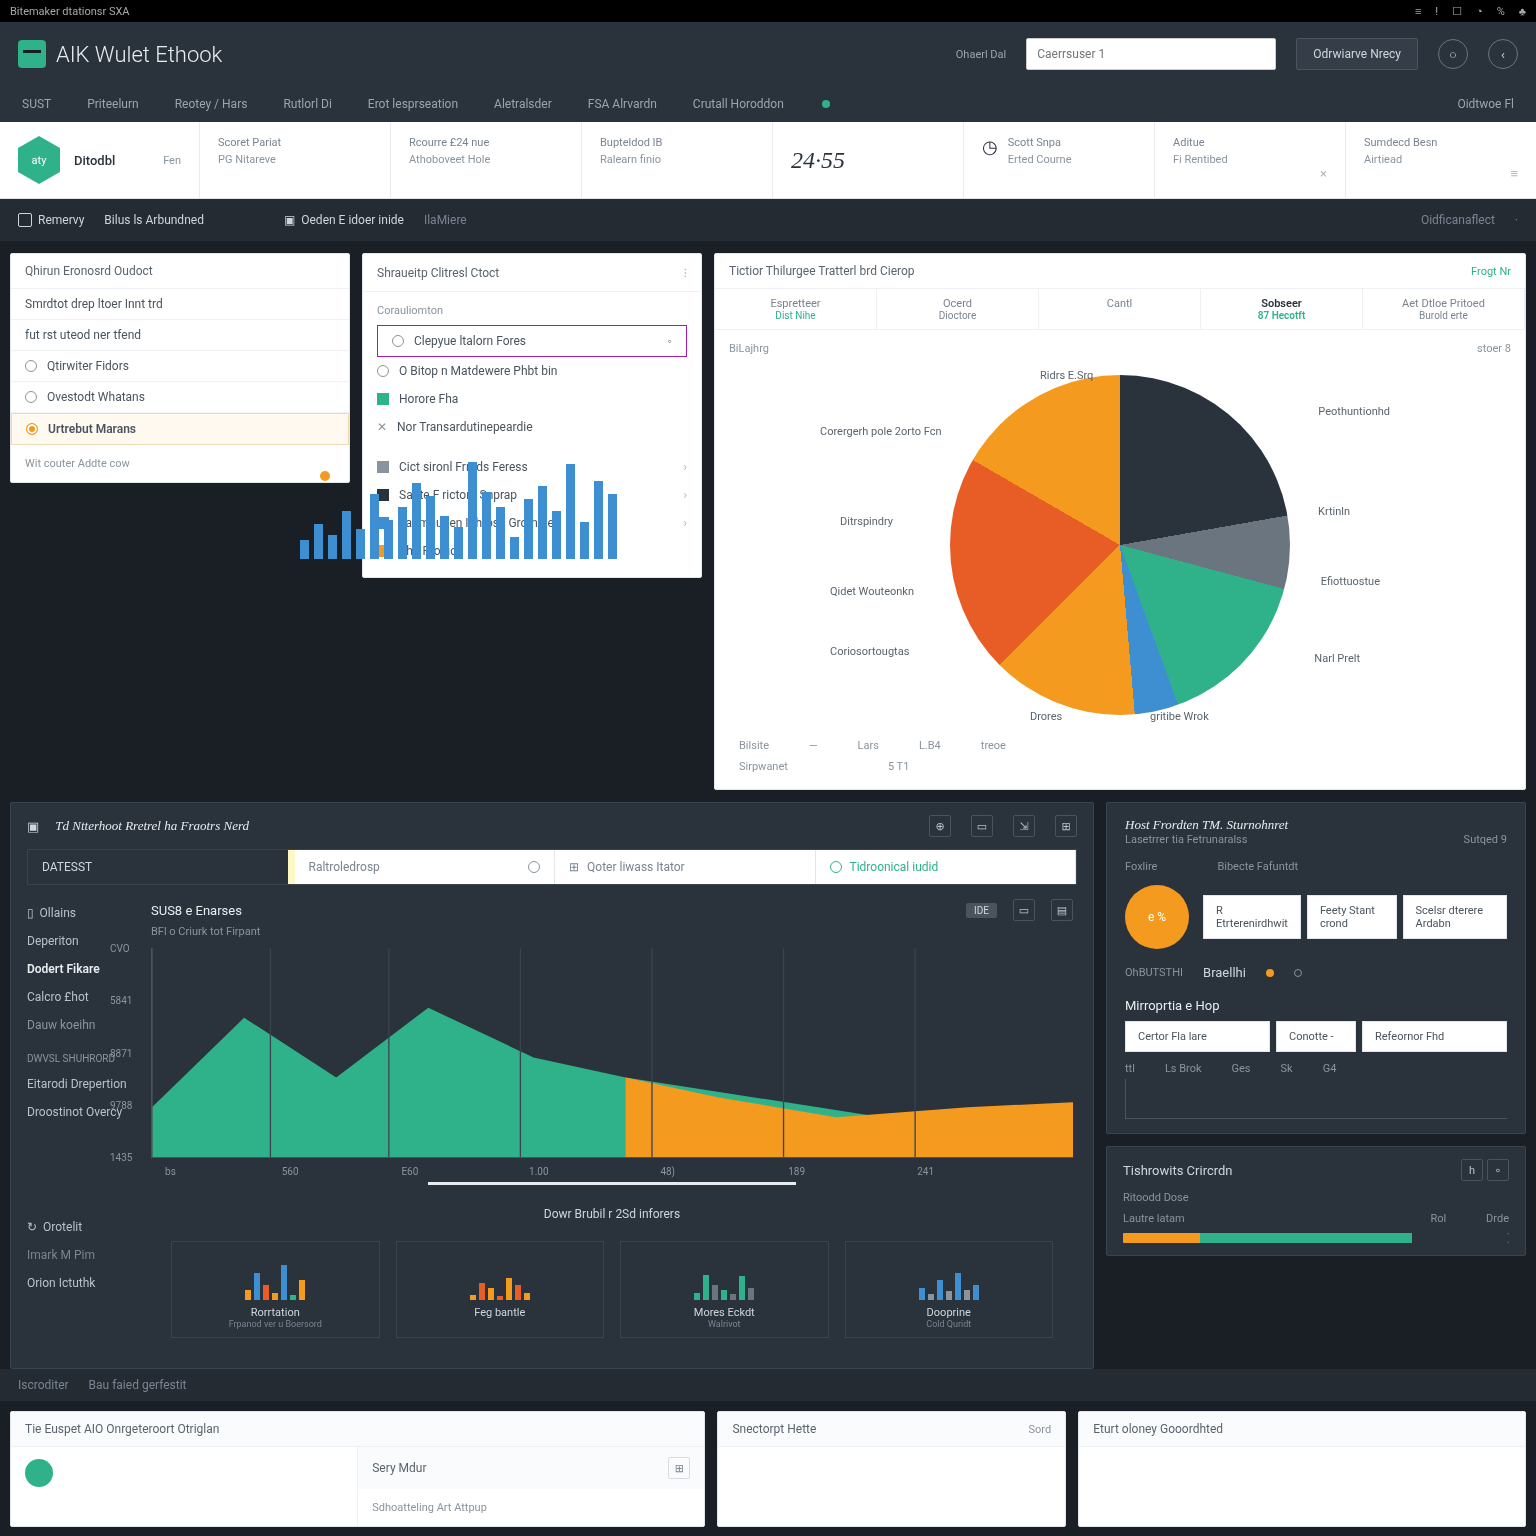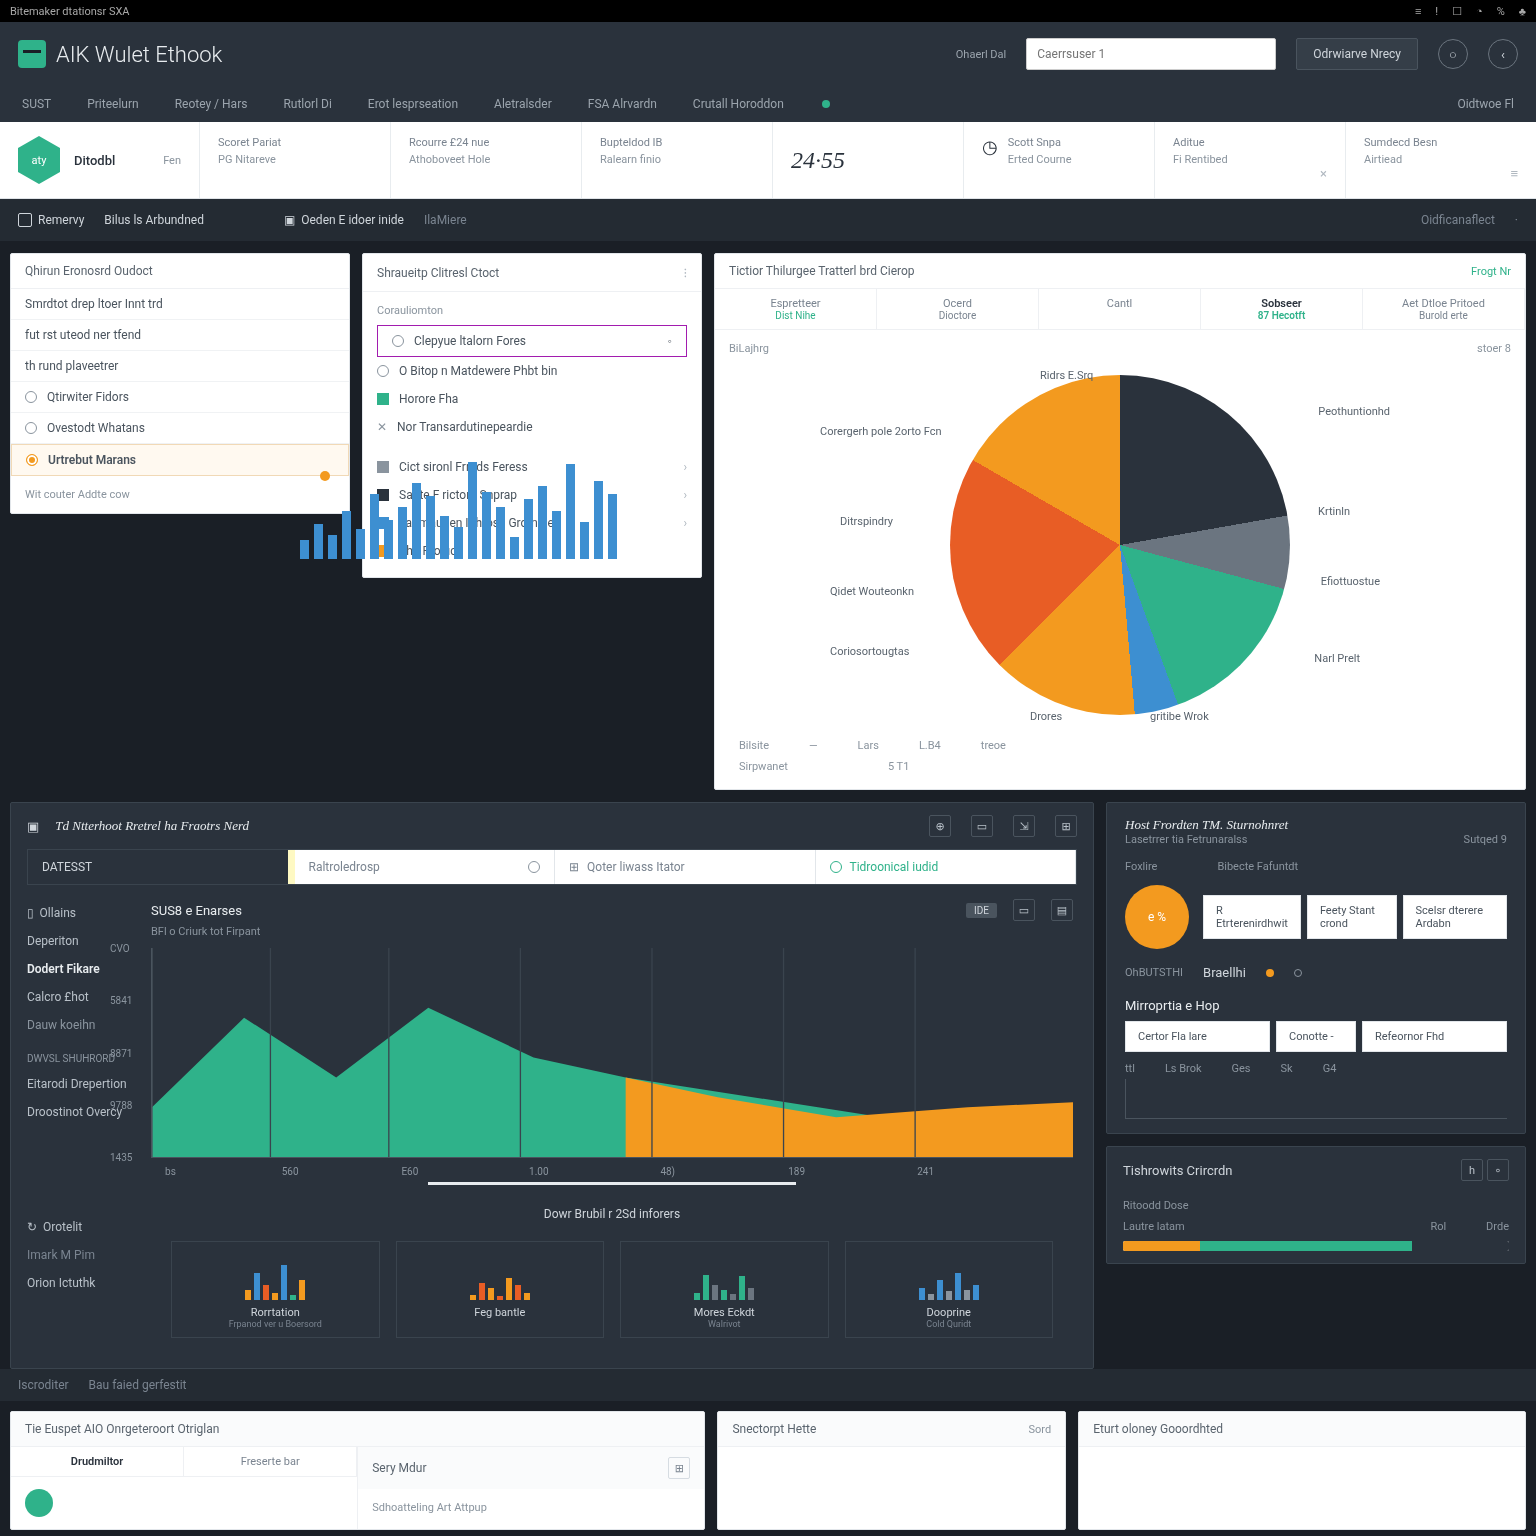--- a/index.html
+++ b/index.html
@@ -195,21 +195,20 @@
 
 <div class="main">
 
   <div class="col" style="width:340px;">
     <div class="card">
       <div class="card-h">
           <span>Qhirun Eronosrd Oudoct</span>
         </div>
       <div class="listrow">Smrdtot drep ltoer Innt trd</div>
       <div class="listrow">fut rst uteod ner tfend</div>
-      <div class="listrow">th rund plaveetrer</div>
       <div class="listrow">
           <span class="radio"></span>
           <span>Qtirwiter Fidors</span>
         </div>
       <div class="listrow">
           <span class="radio"></span>
           <span>Ovestodt Whatans</span>
         </div>
       <div class="listrow" style="border:1px solid #f1d9b6;background:#fff9f0;">
           <span class="radio on"></span>
@@ -550,21 +549,21 @@
           </div>
           <div style="height:40px;border-left:1px solid #4a545e;border-bottom:1px solid #4a545e;margin-top:4px;"></div>
         </div>
       </div>
     </div>
     <div class="darkpanel" style="padding:12px 16px;">
       <div style="display:flex;justify-content:space-between;align-items:center;">
         <span style="display:flex;gap:8px;">Tishrowits Crircrdn</span>
         <span><span class="iconbtn">h</span><span class="iconbtn">∘</span></span>
       </div>
-      <div class="lbllight" style="margin-top:18px;">Ritoodd Dose</div>
+      <div class="lbllight" style="margin-top:10px;">Ritoodd Dose</div>
       <div style="display:flex;gap:40px;margin-top:8px;" class="lbllight">
         <span>Lautre latam</span>
         <span style="margin-left:auto;">Rol</span>
         <span>Drde</span>
       </div>
       <div class="prog" style="margin-top:8px;">
         <div class="seg" style="width:20%;background:#f39a1f;"></div>
         <div class="seg" style="width:55%;background:#2fb28a;"></div>
         <div class="seg" style="width:25%;background:#2a323c;"></div>
       </div>
@@ -577,24 +576,20 @@
   <span class="item muted">Bau faied gerfestit</span>
 </div>
 
 <div class="bottombar" style="margin-top:10px;">
   <div class="card" style="flex:1.4;">
     <div class="card-h">
         <span>Tie Euspet AIO Onrgeteroort Otriglan</span>
       </div>
     <div style="display:flex;">
       <div style="flex:1;border-right:1px solid #eef0f3;">
-        <div class="tabsrow">
-            <div class="t on">Drudmiltor</div>
-            <div class="t">Freserte bar</div>
-          </div>
         <div class="card-b" style="display:flex;gap:12px;align-items:center;">
           <span class="circle-av"></span>
         </div>
       </div>
       <div style="flex:1;">
         <div class="card-h" style="border-bottom:none;">
             <span>Sery Mdur</span>
             <span class="iconbtn light">⊞</span>
           </div>
         <div class="card-b sub">Sdhoatteling Art Attpup</div>

